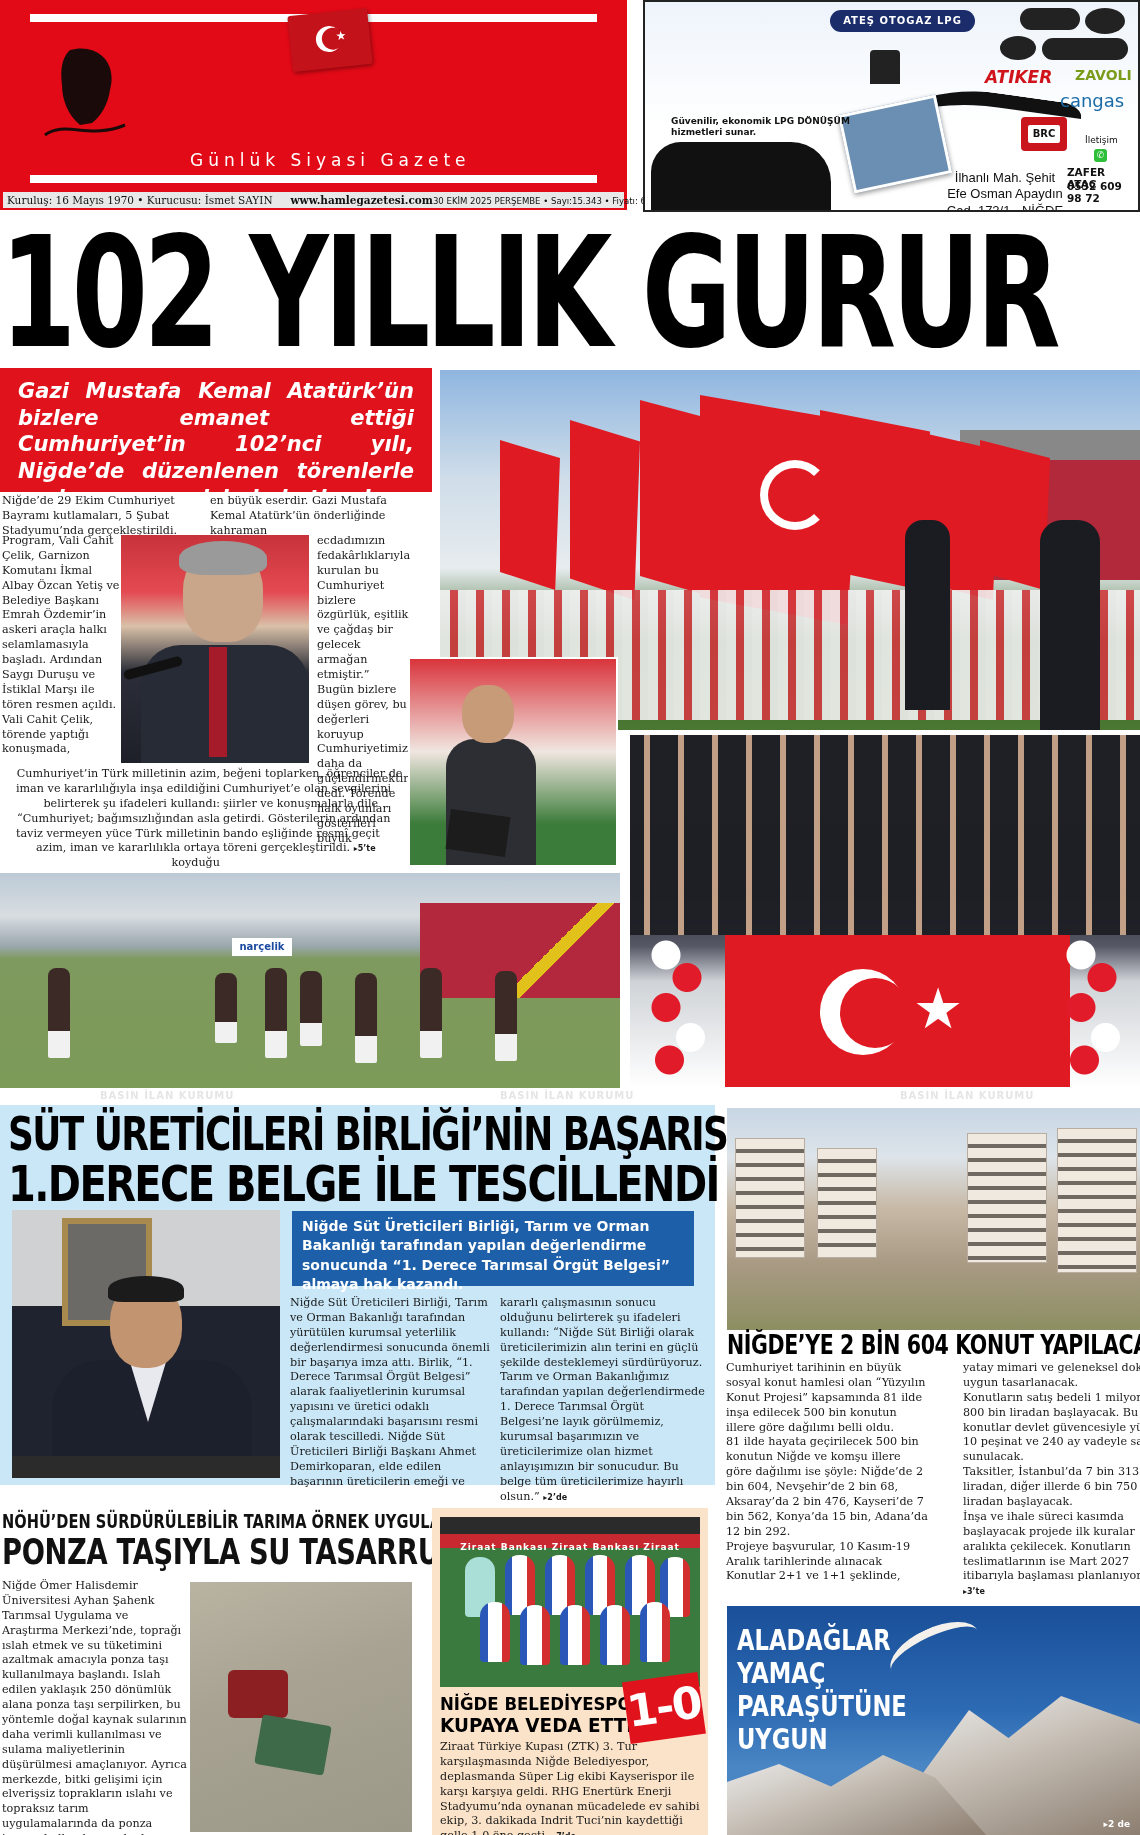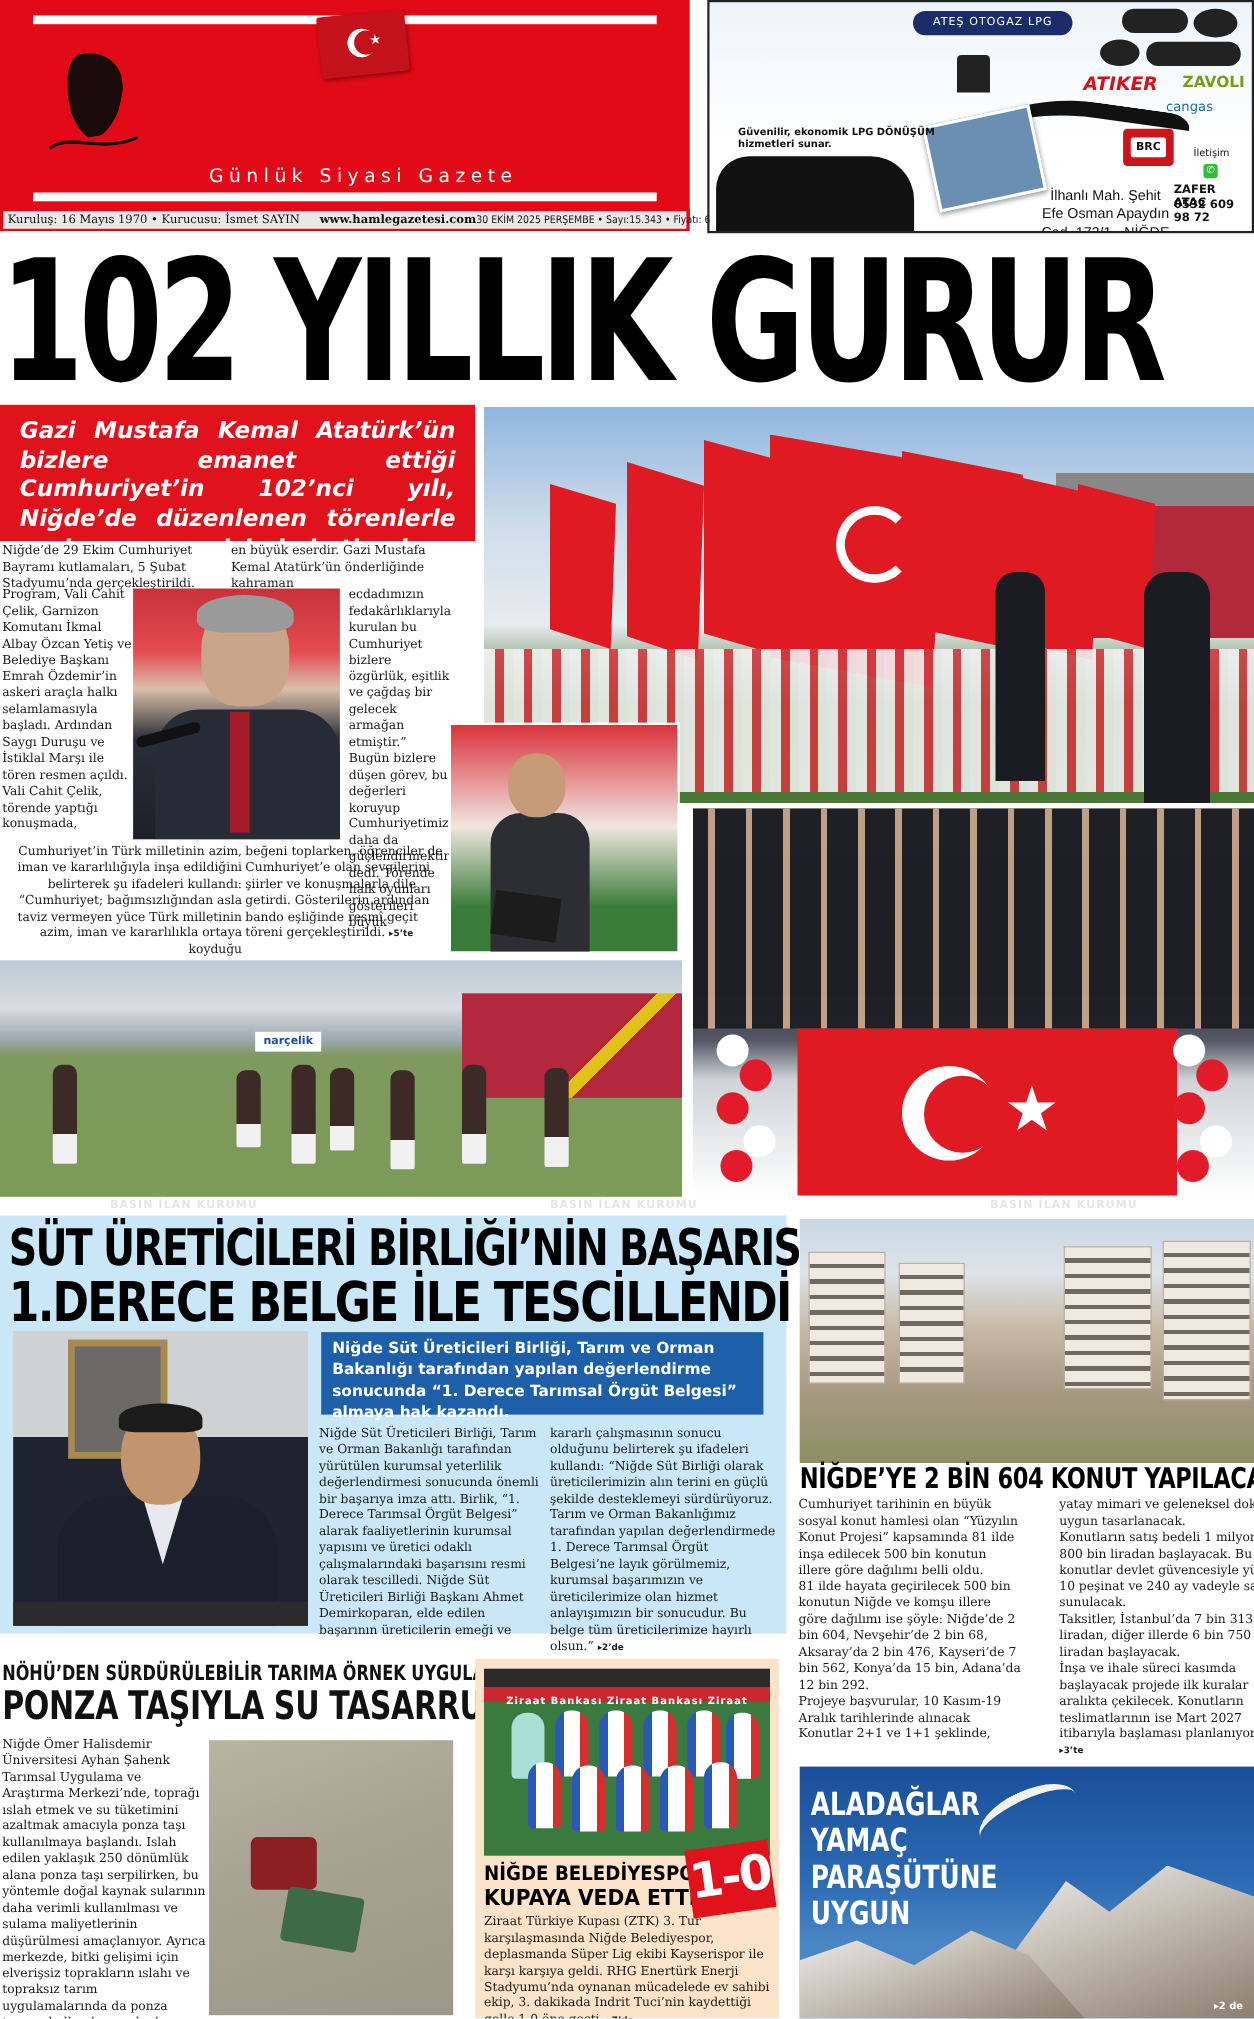--- a/index.html
+++ b/index.html
@@ -21,30 +21,30 @@
   .mast .subtitle { position: absolute; left: 190px; top: 150px; font-family: "DejaVu Sans", sans-serif; font-size: 17px; letter-spacing: 5px; color: #fff; }
   .mast-info-strip { left: 0; top: 190px; width: 627px; height: 20px; background: #e30a17; }
   .info-inner { position: absolute; left: 3px; top: 2px; right: 3px; height: 16px; background: #e8e8e8; font-size: 10.5px; display: flex; align-items: center; padding: 0 4px; white-space: nowrap; }
   .info-inner .site { font-weight: bold; margin-left: 18px; }
   .info-inner .date { margin-left: auto; font-family: "DejaVu Sans Condensed", "DejaVu Sans", sans-serif; font-size: 9.5px; }
 
   
   .ad { left: 643px; top: 0; width: 497px; height: 212px; border: 2px solid #222; background: linear-gradient(180deg,#eef4fb,#fff 60%); overflow: hidden; font-family: "DejaVu Sans", sans-serif; }
   .ad .brand { position: absolute; left: 20px; top: 6px; color: #1ea84a; font-weight: bold; font-size: 34px; line-height: 0.98; letter-spacing: -1px; }
   .ad .slogan { position: absolute; left: 26px; top: 114px; font-size: 9px; font-weight: bold; width: 180px; line-height: 1.2; }
-  .ad .badge { position: absolute; left: 185px; top: 8px; width: 145px; height: 22px; border-radius: 12px; background: #1b2c6b; color: #fff; font-size: 10px; font-weight: normal; text-align: center; line-height: 22px; letter-spacing: 1px; }
+  .ad .badge { position: absolute; left: 185px; top: 8px; width: 145px; height: 22px; border-radius: 12px; background: #1b2c6b; color: #fff; font-size: 10px; font-weight: bold; text-align: center; line-height: 22px; letter-spacing: 1px; }
   .ad .car { position: absolute; left: 6px; top: 140px; width: 180px; height: 72px; background: #111; border-radius: 30px 40px 0 0; }
   .ad .shop { position: absolute; left: 200px; top: 102px; width: 100px; height: 80px; background: #6a8fb3; transform: rotate(-12deg); border: 3px solid #fff; box-shadow: 0 2px 5px rgba(0,0,0,.4); }
   .ad .pump { position: absolute; left: 225px; top: 48px; width: 30px; height: 34px; background: #222; border-radius: 4px 4px 0 0; }
   .ad .road { position: absolute; left: 220px; top: 88px; width: 210px; height: 130px; border-top: 14px solid #111; border-radius: 60% 10% 0 0; transform: rotate(8deg); }
   .ad .tanks { position: absolute; right: 8px; top: 6px; width: 130px; height: 55px; }
   .ad .tank { position: absolute; background: #222; border-radius: 20px; }
   .ad .logo-atiker { position: absolute; left: 340px; top: 65px; color: #d0141b; font-weight: bold; font-style: italic; font-size: 17px; }
   .ad .logo-zavoli { position: absolute; left: 430px; top: 65px; color: #7a9c1a; font-weight: bold; font-size: 14px; }
-  .ad .logo-cangas { position: absolute; left: 415px; top: 88px; color: #1a6ca8; font-size: 12px; }
+  .ad .logo-cangas { position: absolute; left: 415px; top: 88px; color: #1a6ca8; font-size: 18px; }
   .ad .logo-brc { position: absolute; left: 376px; top: 115px; width: 46px; height: 34px; background: #c9151c; border-radius: 4px; }
   .ad .logo-brc span { position: absolute; left: 7px; top: 8px; width: 32px; height: 18px; background: #fff; color: #111; font-weight: bold; font-size: 10px; text-align: center; line-height: 18px; border-radius: 2px; }
   .ad .address { position: absolute; left: 300px; top: 168px; width: 120px; font-size: 13px; text-align: center; line-height: 1.25; font-family: "Liberation Sans", sans-serif; }
   .ad .contact-label { position: absolute; left: 440px; top: 133px; font-size: 9px; }
   .ad .phone-icon { position: absolute; left: 449px; top: 147px; width: 13px; height: 13px; background: #2dbe3a; border-radius: 3px; color: #fff; font-size: 9px; text-align: center; line-height: 13px; }
   .ad .contact-name { position: absolute; left: 422px; top: 164px; font-weight: bold; font-size: 10.5px; }
   .ad .contact-phone { position: absolute; left: 422px; top: 178px; font-weight: bold; font-size: 10.5px; }
 
   
   .headline { left: 0; top: 222px; width: 1140px; height: 140px; font-family: "DejaVu Sans", sans-serif; font-weight: bold; font-size: 150px; line-height: 140px; color: #000; white-space: nowrap; letter-spacing: -6px; transform-origin: left top; transform: scaleX(0.73) scaleY(1.02); }

